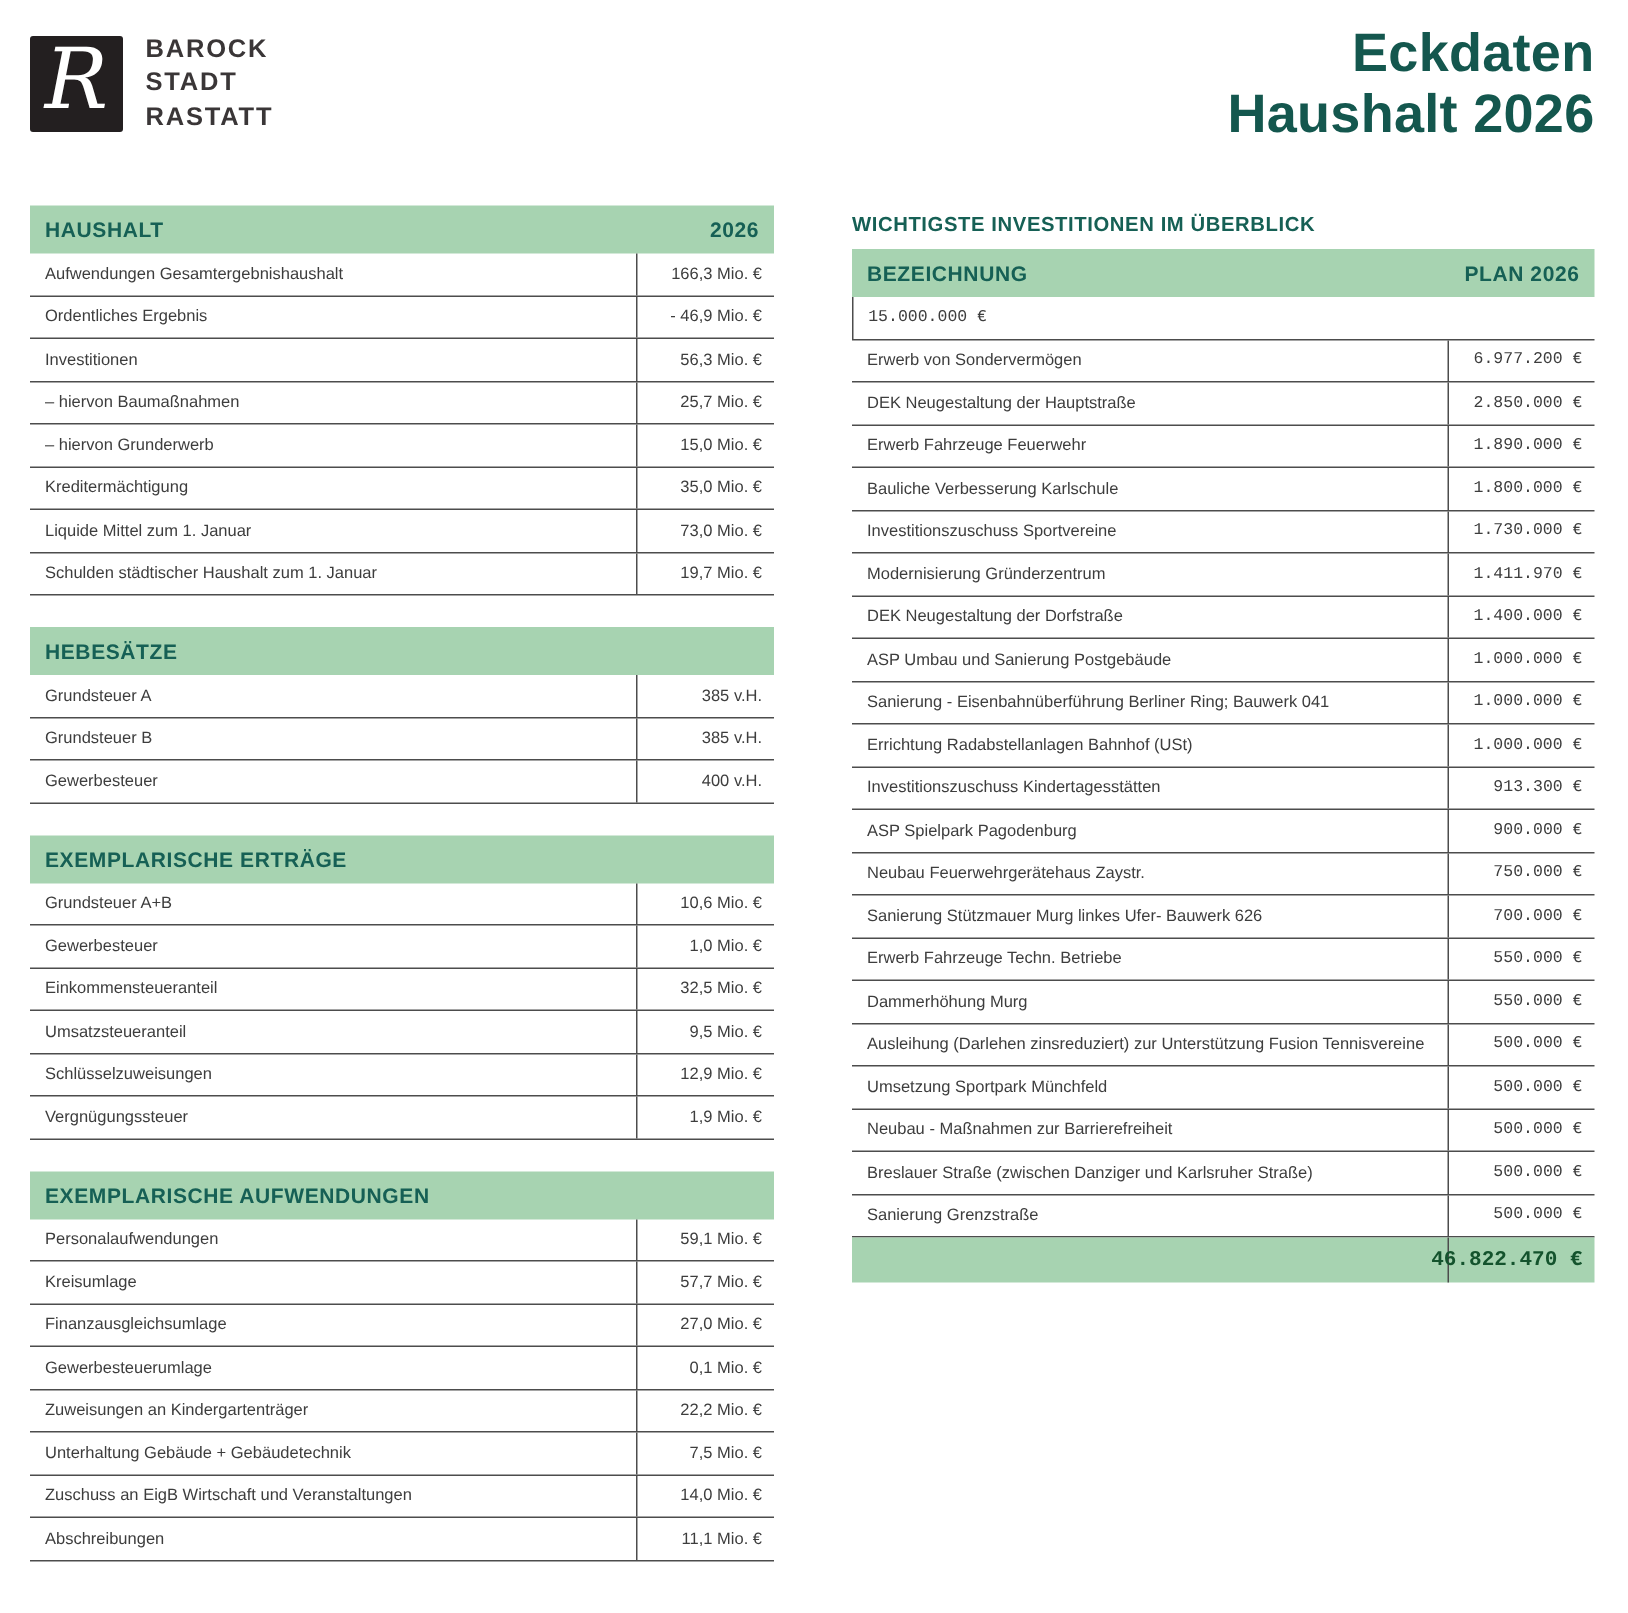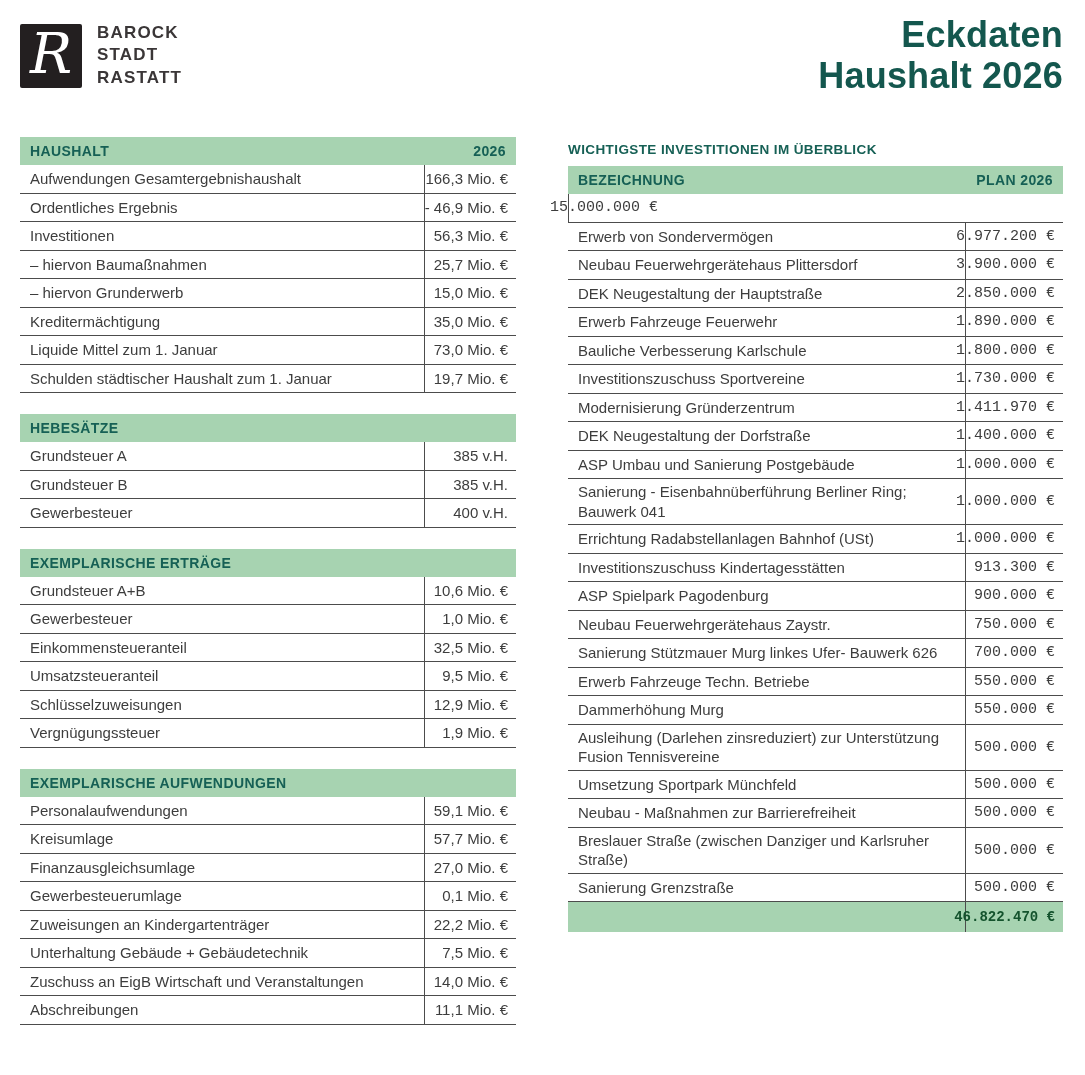--- a/index.html
+++ b/index.html
@@ -32,24 +32,24 @@
   }
   
   .cols{display:flex;gap:52px;margin-top:41px;}
   .col-left{width:496px;flex:none;}
   .col-right{width:495px;flex:none;}
   
   .table-block{margin-bottom:21px;}
   .t-head{
     background:var(--accent-green);height:28px;box-sizing:border-box;
     display:flex;align-items:center;justify-content:space-between;
-    padding:0 10px;font-weight:bold;font-size:14px;color:var(--accent-teal);
+    padding:16px 10px;font-weight:bold;font-size:14px;color:var(--accent-teal);
     letter-spacing:.4px;
   }
-  .t-row{display:flex;align-items:stretch;border-bottom:1.5px solid var(--line);min-height:27.5px;font-size:15px;}
+  .t-row{display:flex;align-items:stretch;border-bottom:1.5px solid var(--line);min-height:27.5px;font-size:11px;}
   .t-label{flex:1;display:flex;align-items:center;padding:3px 10px;line-height:1.3;}
   .t-value{
     width:92px;flex:none;box-sizing:border-box;border-left:1.5px solid var(--line);
     display:flex;align-items:center;justify-content:flex-end;
     padding-right:8px;white-space:nowrap;
   }
   .col-right .t-value{width:98px;font-family:Liberation Mono, monospace;}
   .t-total{background:var(--accent-green);display:flex;align-items:stretch;min-height:29.5px;font-size:14px;}
   .t-total .t-value{font-weight:bold;color:#14532d;}
   .section-heading{
@@ -211,24 +211,20 @@
             <div class="t-head-value">PLAN 2026</div>
           </div>
           <div class="t-row">
             <div class="t-value">15.000.000 €</div>
           </div>
           <div class="t-row">
             <div class="t-label">Erwerb von Sondervermögen</div>
             <div class="t-value">6.977.200 €</div>
           </div>
           <div class="t-row">
-            <div class="t-label">Neubau Feuerwehrgerätehaus Plittersdorf</div>
-            <div class="t-value">3.900.000 €</div>
-          </div>
-          <div class="t-row">
             <div class="t-label">DEK Neugestaltung der Hauptstraße</div>
             <div class="t-value">2.850.000 €</div>
           </div>
           <div class="t-row">
             <div class="t-label">Erwerb Fahrzeuge Feuerwehr</div>
             <div class="t-value">1.890.000 €</div>
           </div>
           <div class="t-row">
             <div class="t-label">Bauliche Verbesserung Karlschule</div>
             <div class="t-value">1.800.000 €</div>

